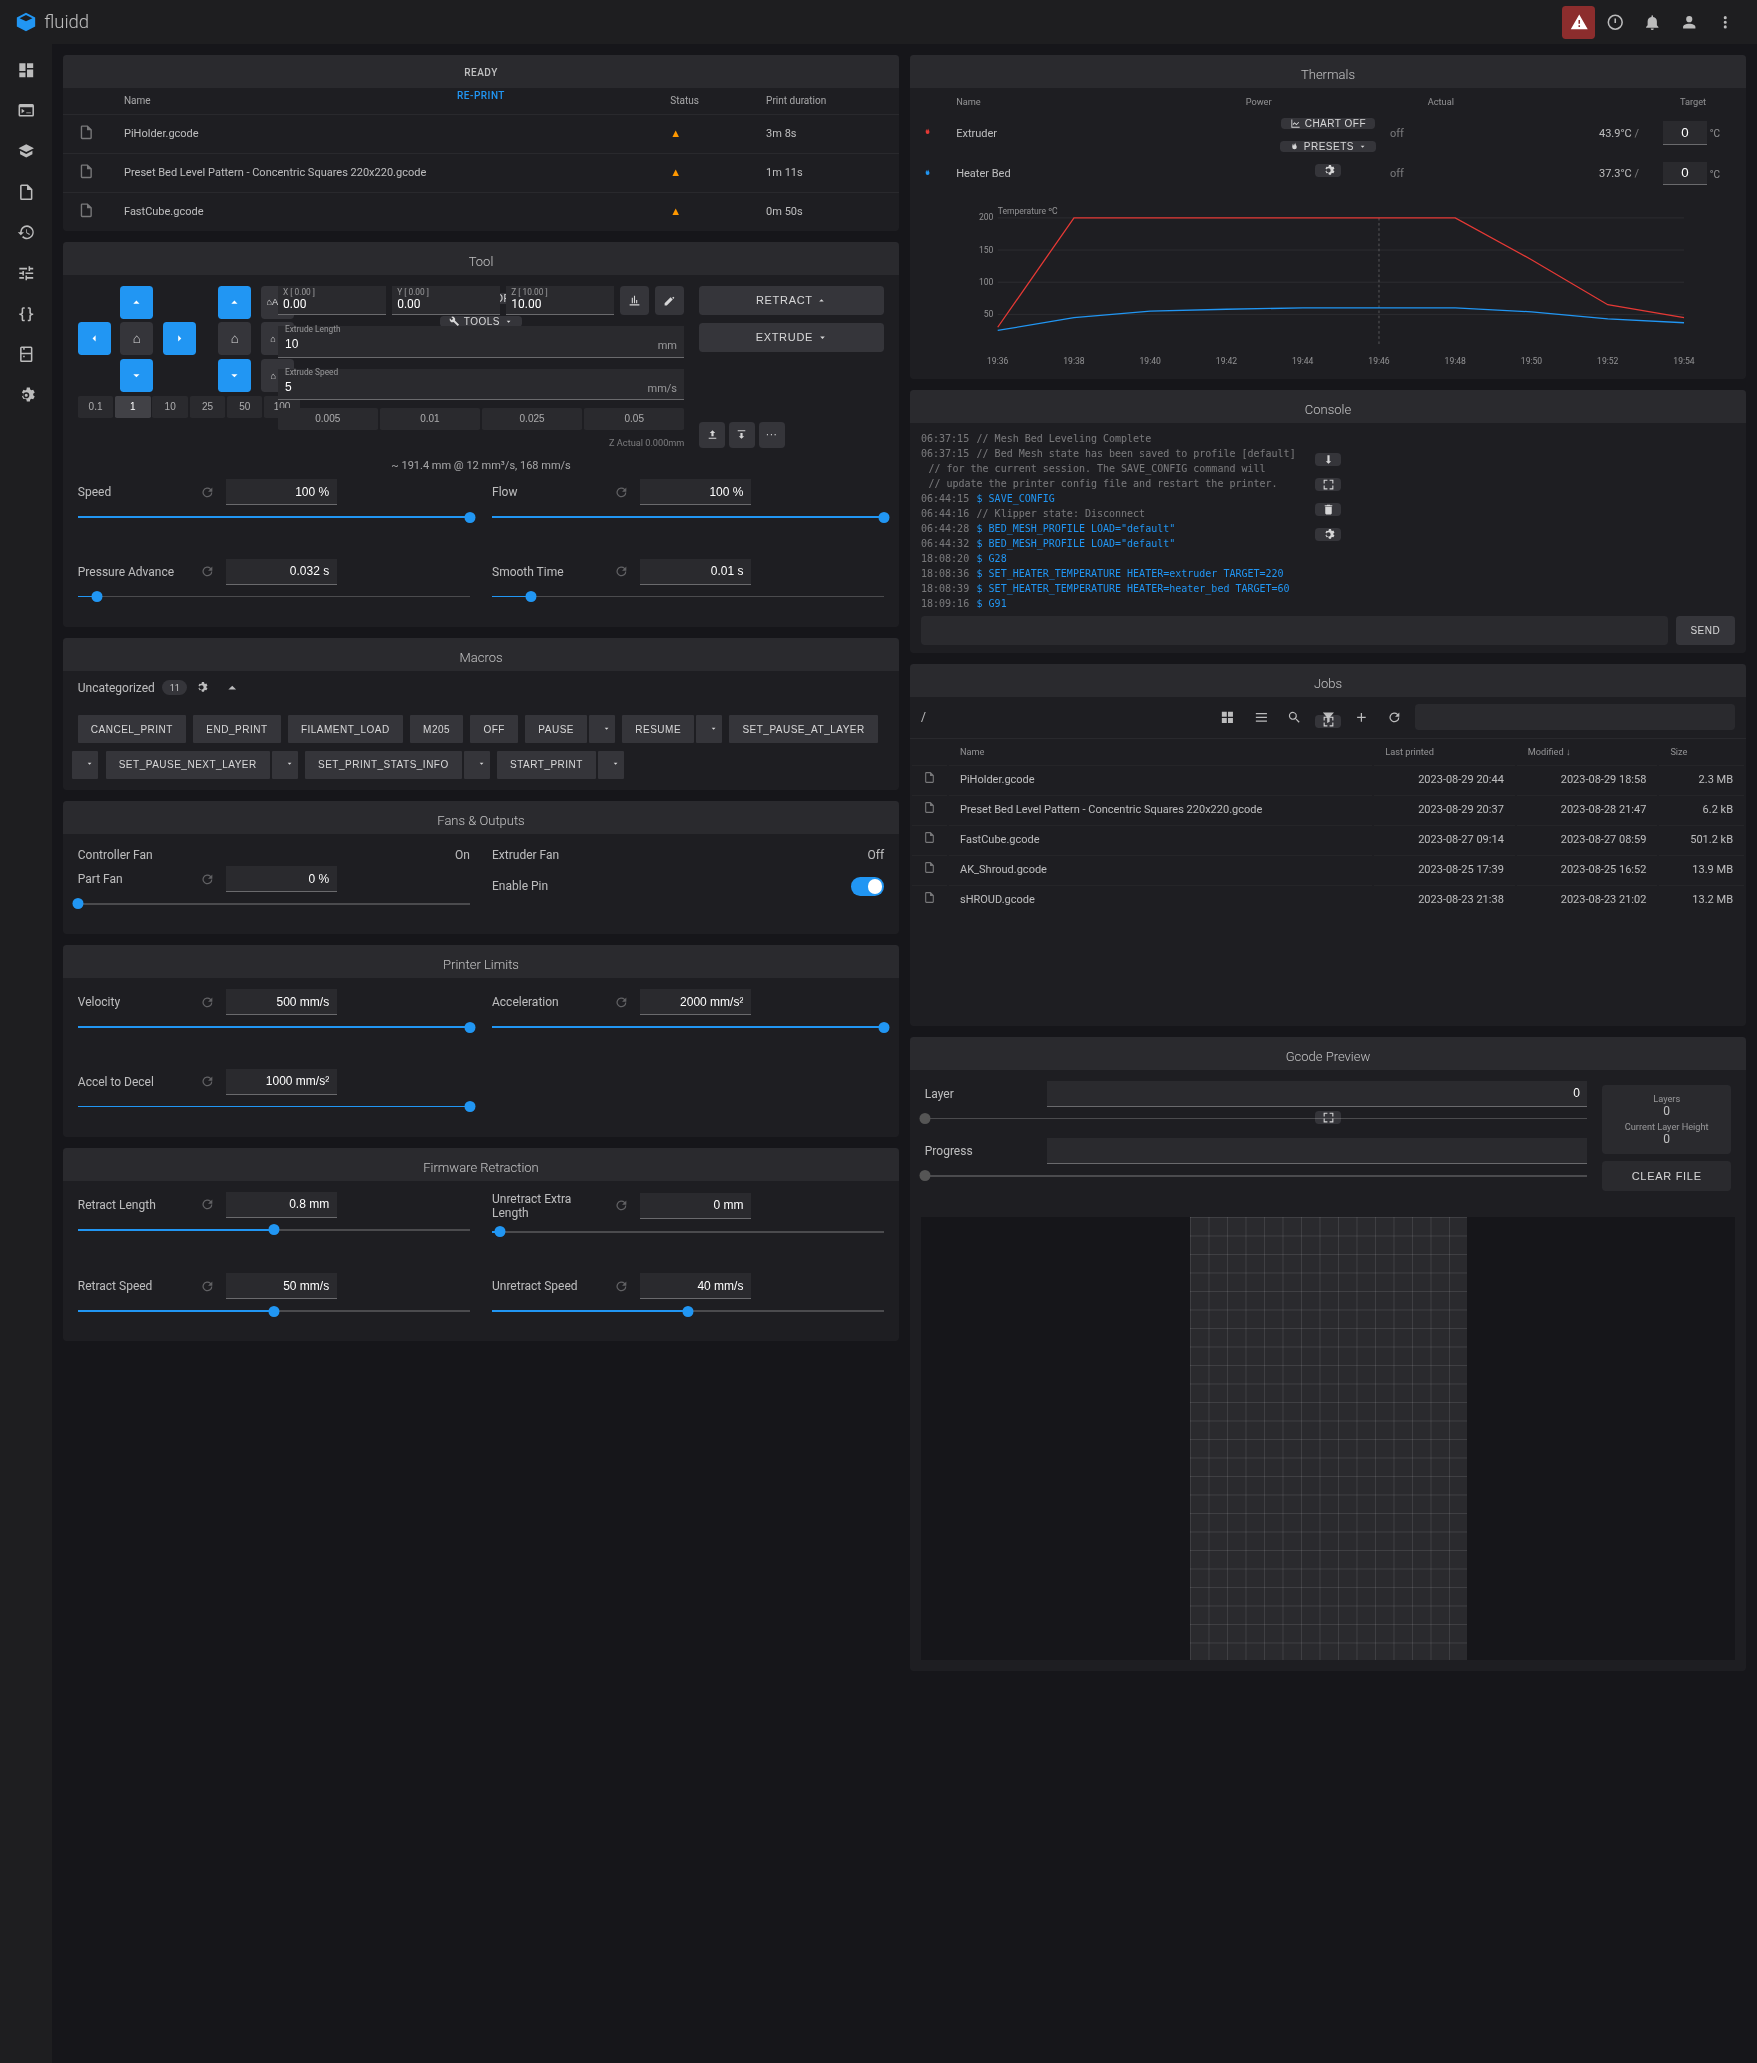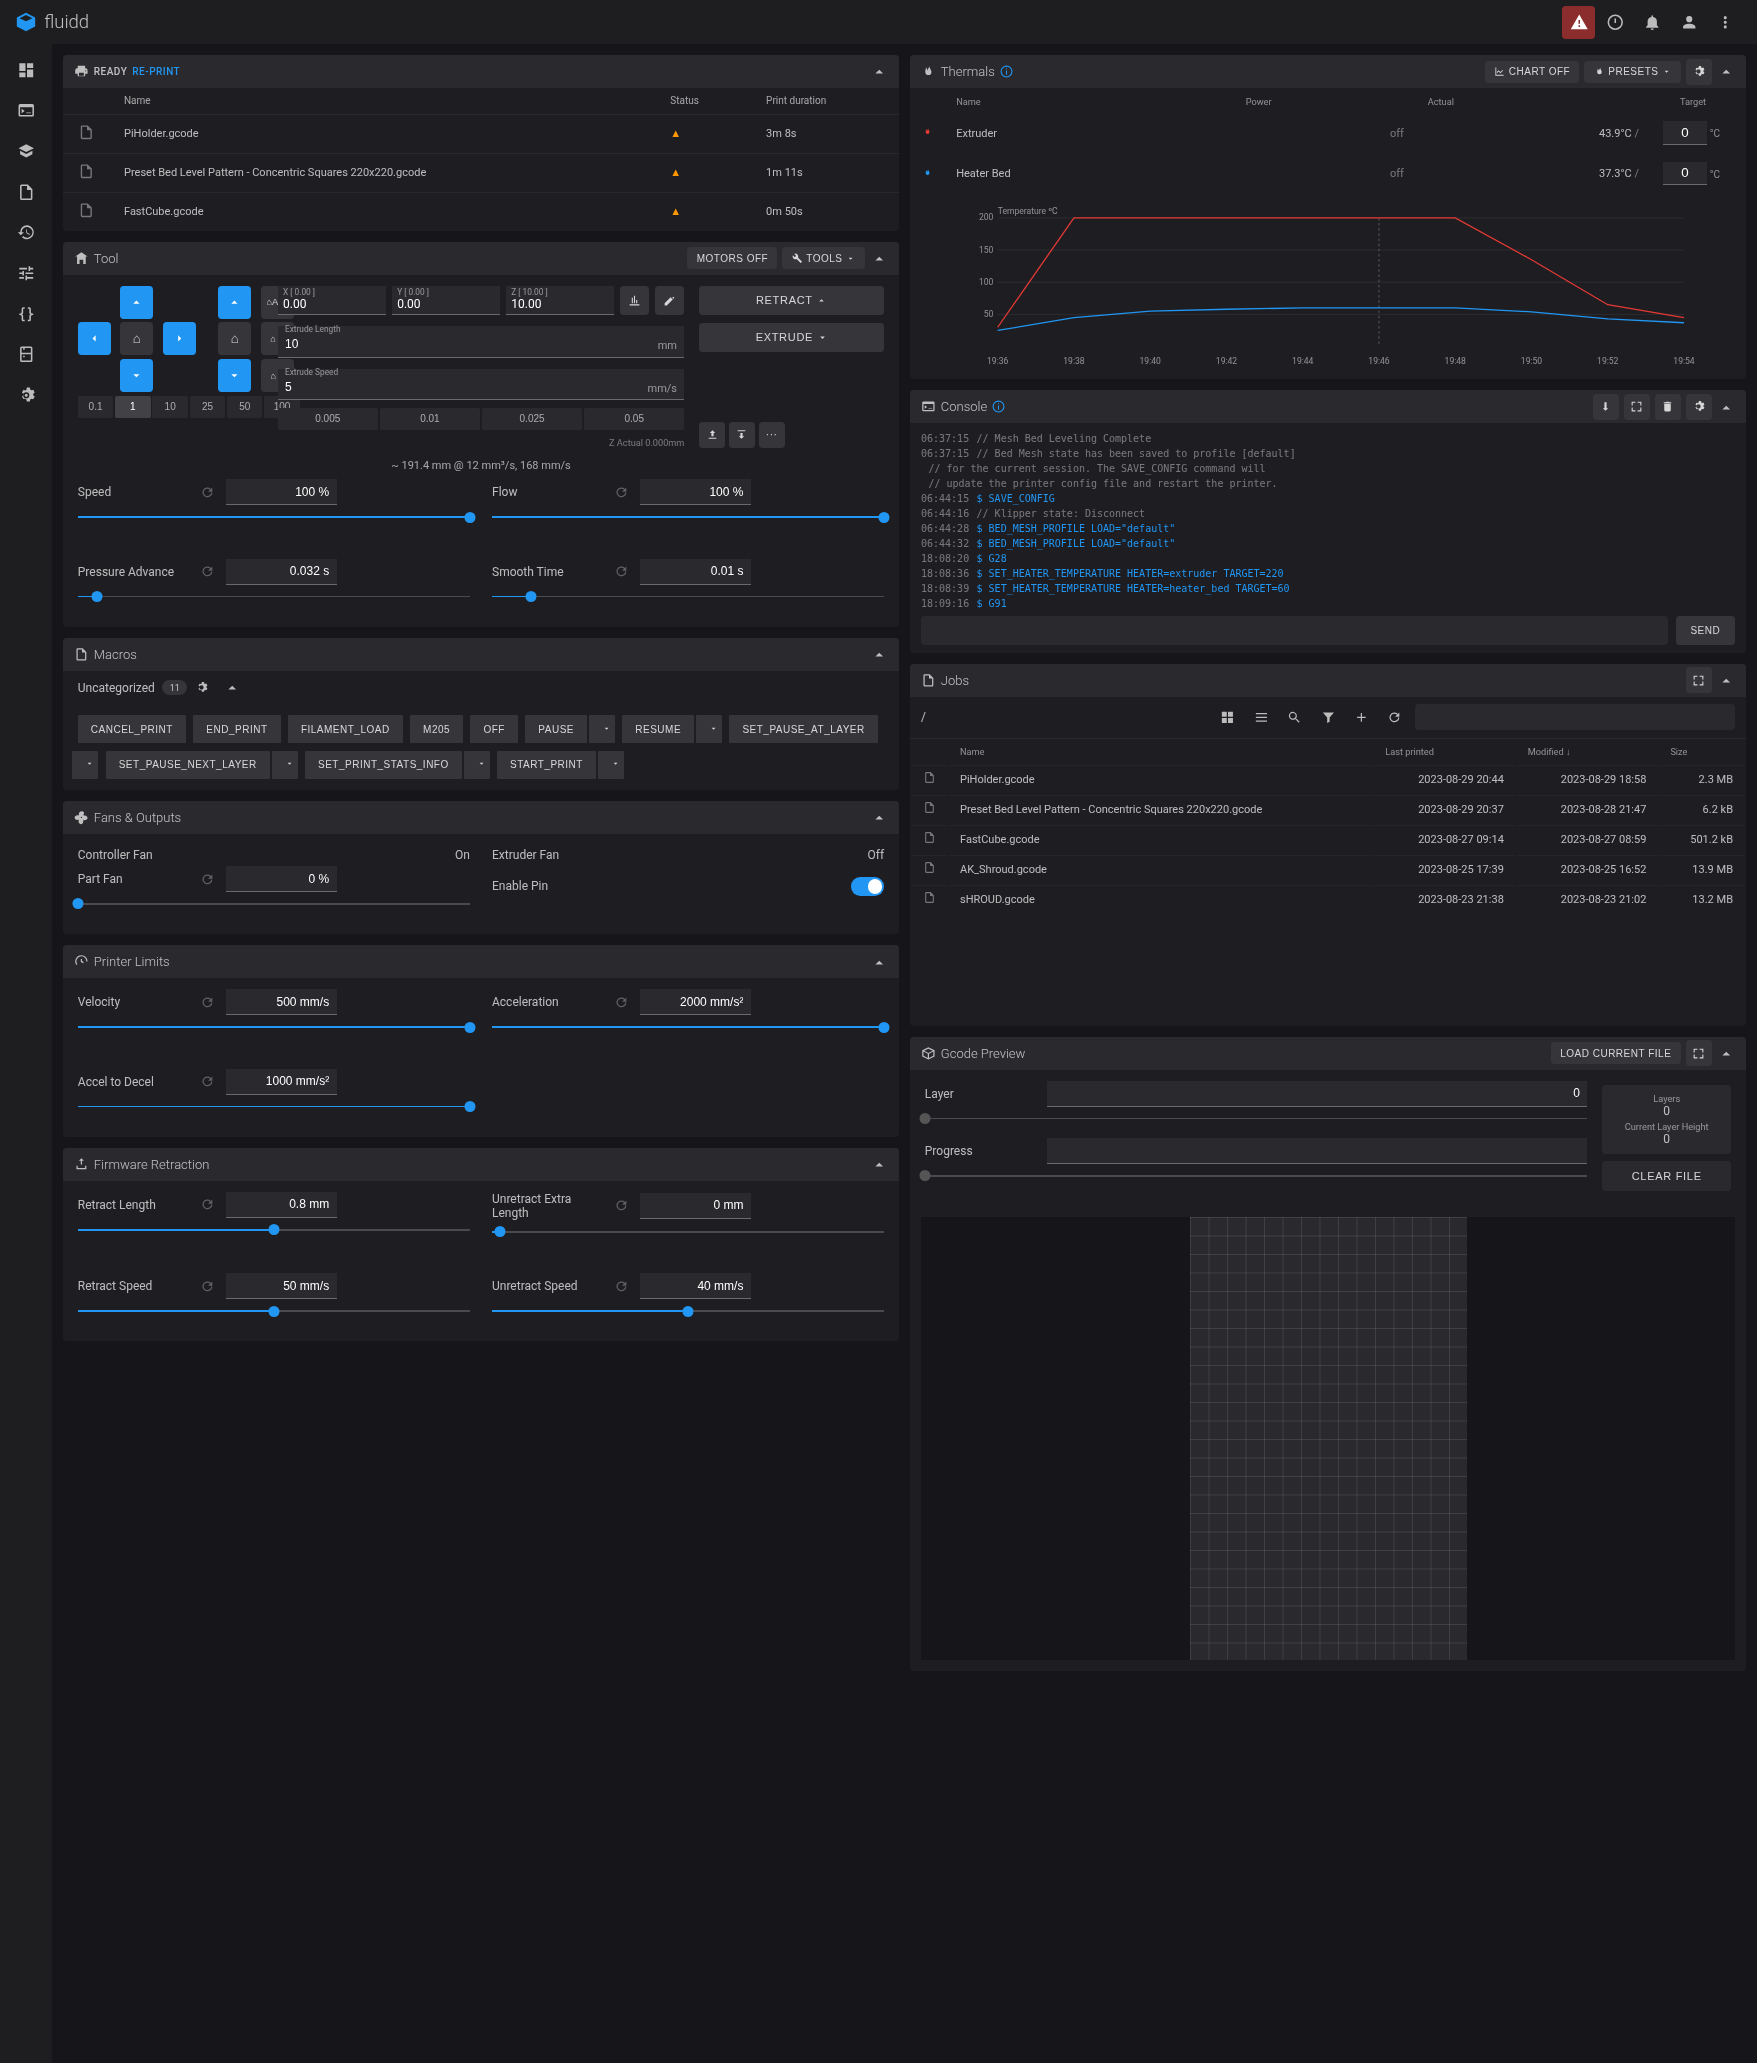--- a/index.html
+++ b/index.html
@@ -11,21 +11,21 @@
 .app-actions { display:flex; gap:3.7px; }
 .icon-btn { width:33px; height:33px; border:none; background:transparent; color:rgba(255,255,255,0.7); cursor:pointer; display:flex; align-items:center; justify-content:center; border-radius:3.7px; }
 .icon-btn.warning { background:#8C2D2D; color:#fff; }
 .v-nav-drawer { position:fixed; top:44px; left:0; bottom:0; width:52px; background:#1e1e20; display:flex; flex-direction:column; align-items:center; padding-top:7.4px; gap:3.7px; z-index:50; }
 .nav-item { width:37px; height:37px; display:flex; align-items:center; justify-content:center; border-radius:3.7px; color:rgba(255,255,255,0.7); cursor:pointer; }
 .v-main { margin-left:52px; margin-top:44px; padding:11px; }
 .container { max-width:1726px; margin:0 auto; }
 .row { display:flex; gap:11px; }
 .col { flex:1; display:flex; flex-direction:column; gap:11px; }
 .card { background:#1e1e22; border-radius:3.7px; overflow:hidden; }
-.card-header { background:#2a2a2e; height:33px; display:flex; align-items:center; padding:0 11px; gap:5px; font-size:13px; font-weight:300; }
+.card-header { background:#2a2a2e; height:33px; display:flex; align-items:center; padding:0 11px; gap:12px; font-size:13px; font-weight:300;flex-direction:column; }
 .card-header .spacer { flex:1; }
 .card-body { padding:11px 14.8px; }
 .btn-small { height:22px; padding:0 9.2px; font-size:10px; font-weight:500; border:none; border-radius:3.7px; background:#35353a; color:rgba(255,255,255,0.8); cursor:pointer; display:inline-flex; align-items:center; gap:3.7px; letter-spacing:0.5px; }
 .btn-icon-sm { width:26px; height:26px; padding:0; justify-content:center; }
 .status-link { color:#2196f3; font-size:10px; font-weight:500; cursor:pointer; letter-spacing:0.5px; }
 .status-ready { font-size:10px; font-weight:500; letter-spacing:0.5px; display:flex; align-items:center; gap:5.5px; }
 .print-table { width:100%; border-collapse:collapse; }
 .print-table th { text-align:left; padding:7.4px 14.8px; font-size:10px; font-weight:400; color:rgba(255,255,255,0.6); }
 .print-table td { padding:9.2px 14.8px; font-size:11px; border-top:0.9px solid rgba(255,255,255,0.05); }
 .file-icon { width:16.6px; height:16.6px; fill:rgba(255,255,255,0.4); }

